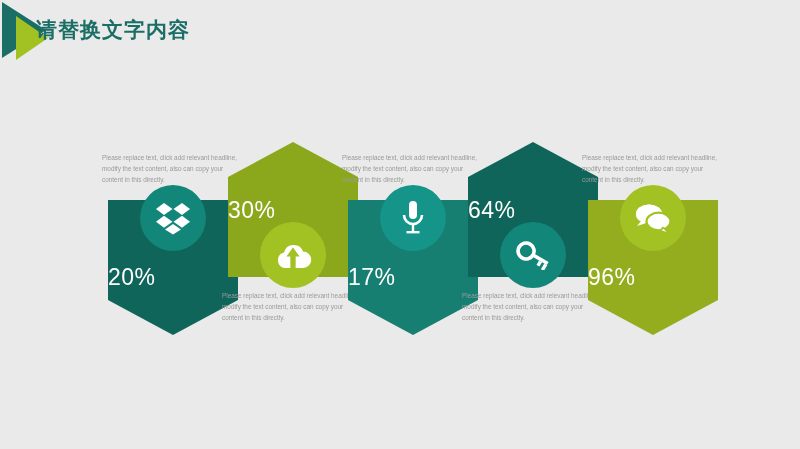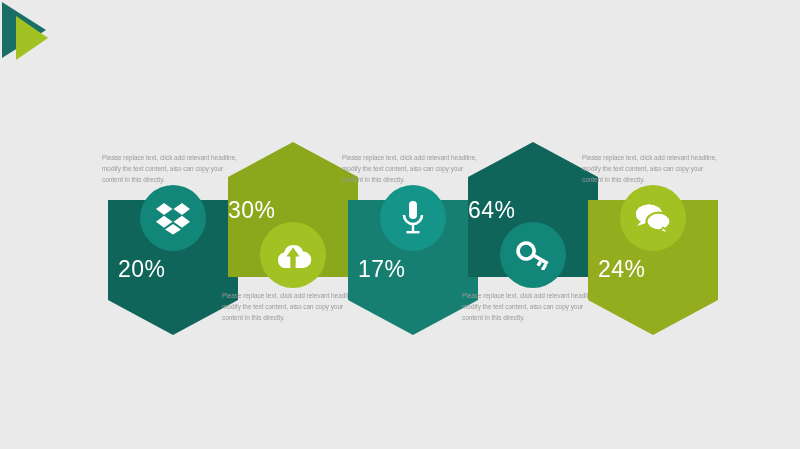--- a/index.html
+++ b/index.html
@@ -94,21 +94,21 @@
     font-size: 6.4px;
     line-height: 1.75;
     color: #9a9a9a;
   }
 
   
   
   .item.down .desc   { top: 0px;  left: 4px; }
   .item.down .banner { top: 48px; }
   .item.down .badge  { top: 33px; left: 42px; }
-  .item.down .pct    { top: 104px; padding-left: 10px; }
+  .item.down .pct    { top: 112px; }
 
   
   .item.up .banner   { top: 0px; }
   .item.up .desc     { top: 148px; left: 4px; }
   .item.up .badge    { top: 80px; left: 42px; }
   .item.up .pct      { top: 55px; }
 
   
   #item-1 { left: 98px;  top: 152px; }
   #item-2 { left: 218px; top: 142px; }
@@ -121,20 +121,21 @@
 
 <div id="slide-header">
 
   <div id="logo-mark">
     <svg width="54" height="58" viewBox="0 0 54 58">
       <polygon points="0,0 0,56 44,28" fill="#1a6e66"></polygon>
       <polygon points="14,14 14,58 46,36" fill="#a2c223"></polygon>
     </svg>
   </div>
 
+  <div id="header-title">请替换文字内容</div>
 </div>
 
 <div id="infographic">
 
   <div class="item down" id="item-1">
     <div class="desc">Please replace text, click add relevant headline, modify the text content, also can copy your content in this directly.</div>
     <div class="banner">
       <svg width="130" height="135" viewBox="0 0 130 135">
         <polygon points="0,0 130,0 130,100 65,135 0,100" fill="#0f655a"></polygon>
       </svg>
@@ -234,16 +235,16 @@
           <ellipse cx="15" cy="12" rx="13" ry="9.5" fill="#ffffff"></ellipse>
           <ellipse cx="24" cy="19" rx="12" ry="9" fill="#ffffff"></ellipse>
           <polygon points="28,25 35,31.5 25,28.5" fill="#ffffff"></polygon>
           <path d="M15,2.5 A13,9.5 0 1,0 15,21.5 A13,9.5 0 1,0 15,2.5 Z" fill="#ffffff"></path>
           <polygon points="8,18 3,24 11,21.5" fill="#ffffff"></polygon>
           <ellipse cx="24.5" cy="19.5" rx="12" ry="8.8" fill="#ffffff" stroke="#a2c223" stroke-width="2.2"></ellipse>
           <polygon points="29,25.5 35.5,31.5 26.5,29" fill="#ffffff" stroke="#a2c223" stroke-width="1.6"></polygon>
         </svg>
       </span>
     </div>
-    <div class="pct">24%</div>
+    <div class="pct">96%</div>
   </div>
 
 </div>
 
 </body></html>

